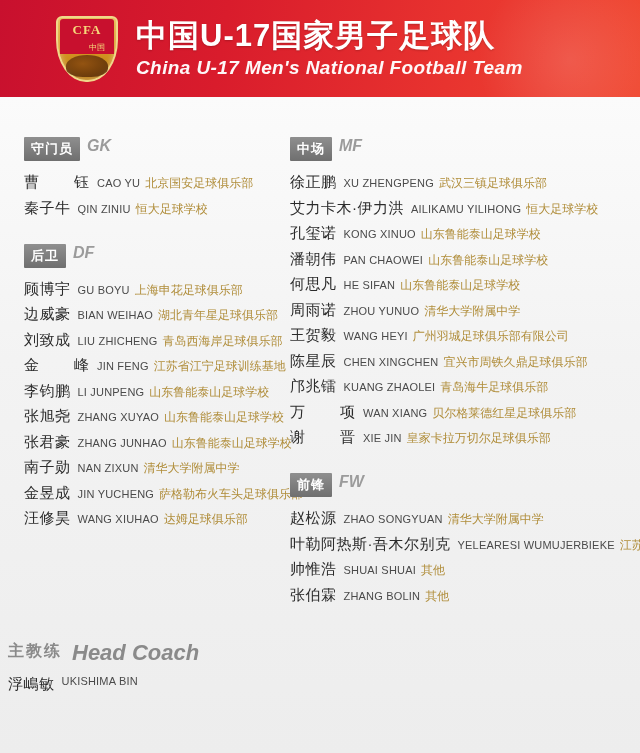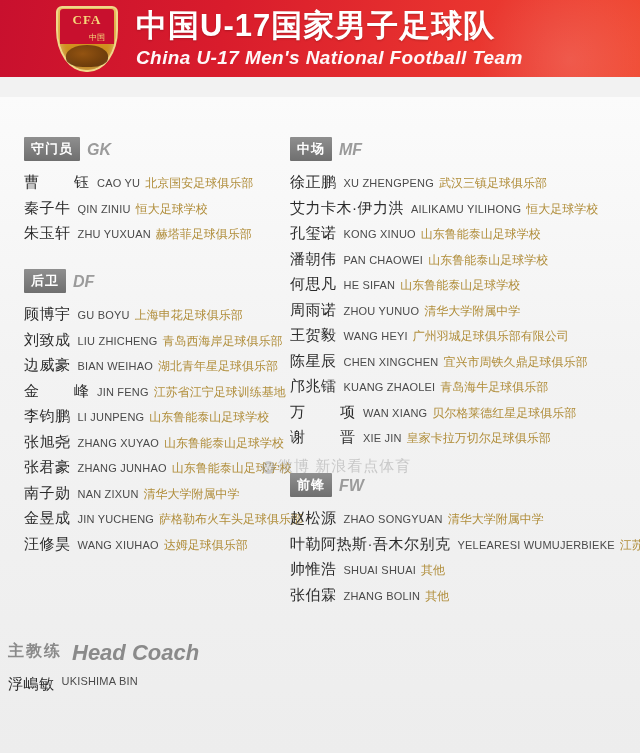--- a/index.html
+++ b/index.html
@@ -9,21 +9,21 @@
     height: 753px;
     background: #f2f2f2;
     font-family: "Liberation Sans", sans-serif;
     position: relative;
     overflow: hidden;
   }
 
   
   .header {
     position: relative;
-    height: 77px;
+    height: 97px;
     background: linear-gradient(100deg,#c8102e 0%, #d91c2c 35%, #e8332f 70%, #f04a33 100%);
     display: flex;
     align-items: center;
     padding-left: 56px;
     overflow: hidden;
   }
   .header:after{
     content:"";
     position:absolute;
     right:-30px; top:-40px;
@@ -97,21 +97,21 @@
   .columns {
     display:flex;
     padding: 40px 18px 0 24px;
   }
   .col-left { width: 258px; }
   .col-right { flex:1; padding-left: 8px; }
 
   
   .sec-head {
     display:flex;
-    align-items:center;
+    align-items:flex-start;
     margin-bottom: 12px;
   }
   .sec-cn {
     background: linear-gradient(180deg,#8f8f8f,#6f6f6f);
     color:#fff;
     font-size: 13px;
     font-weight: bold;
     padding: 3px 7px 3px 7px;
     letter-spacing:1px;
     border-radius: 1px;
@@ -223,46 +223,41 @@
         <li>
           <span class="p-cn spaced">曹　钰</span>
           <span class="p-en">CAO YU</span>
           <span class="p-club">北京国安足球俱乐部</span>
         </li>
         <li>
           <span class="p-cn">秦子牛</span>
           <span class="p-en">QIN ZINIU</span>
           <span class="p-club">恒大足球学校</span>
         </li>
-        <li>
-          <span class="p-cn">朱玉轩</span>
-          <span class="p-en">ZHU YUXUAN</span>
-          <span class="p-club">赫塔菲足球俱乐部</span>
-        </li>
       </ul>
 
       <div class="sec-head">
         <span class="sec-cn">后卫</span>
         <span class="sec-en">DF</span>
       </div>
       <ul class="players">
         <li>
           <span class="p-cn">顾博宇</span>
           <span class="p-en">GU BOYU</span>
           <span class="p-club">上海申花足球俱乐部</span>
         </li>
         <li>
+          <span class="p-cn">边威豪</span>
+          <span class="p-en">BIAN WEIHAO</span>
+          <span class="p-club">湖北青年星足球俱乐部</span>
+        </li>
+        <li>
           <span class="p-cn">刘致成</span>
           <span class="p-en">LIU ZHICHENG</span>
           <span class="p-club">青岛西海岸足球俱乐部</span>
-        </li>
-        <li>
-          <span class="p-cn">边威豪</span>
-          <span class="p-en">BIAN WEIHAO</span>
-          <span class="p-club">湖北青年星足球俱乐部</span>
         </li>
         <li>
           <span class="p-cn spaced">金　峰</span>
           <span class="p-en">JIN FENG</span>
           <span class="p-club">江苏省江宁足球训练基地</span>
         </li>
         <li>
           <span class="p-cn">李钧鹏</span>
           <span class="p-en">LI JUNPENG</span>
           <span class="p-club">山东鲁能泰山足球学校</span>
@@ -392,16 +387,13 @@
     <div class="sec-head coach">
       <span class="sec-cn">主教练</span>
       <span class="sec-en">Head Coach</span>
     </div>
     <div class="coach-row" style="display:flex;align-items:flex-start;">
       <span class="p-cn">浮嶋敏</span>
       <span class="p-en">UKISHIMA BIN</span>
     </div>
   </div>
 
-  <div class="watermark">
-    <span class="wm-badge">W</span><span>微博 新浪看点体育</span>
-  </div>
 </div>
 
 </body></html>

